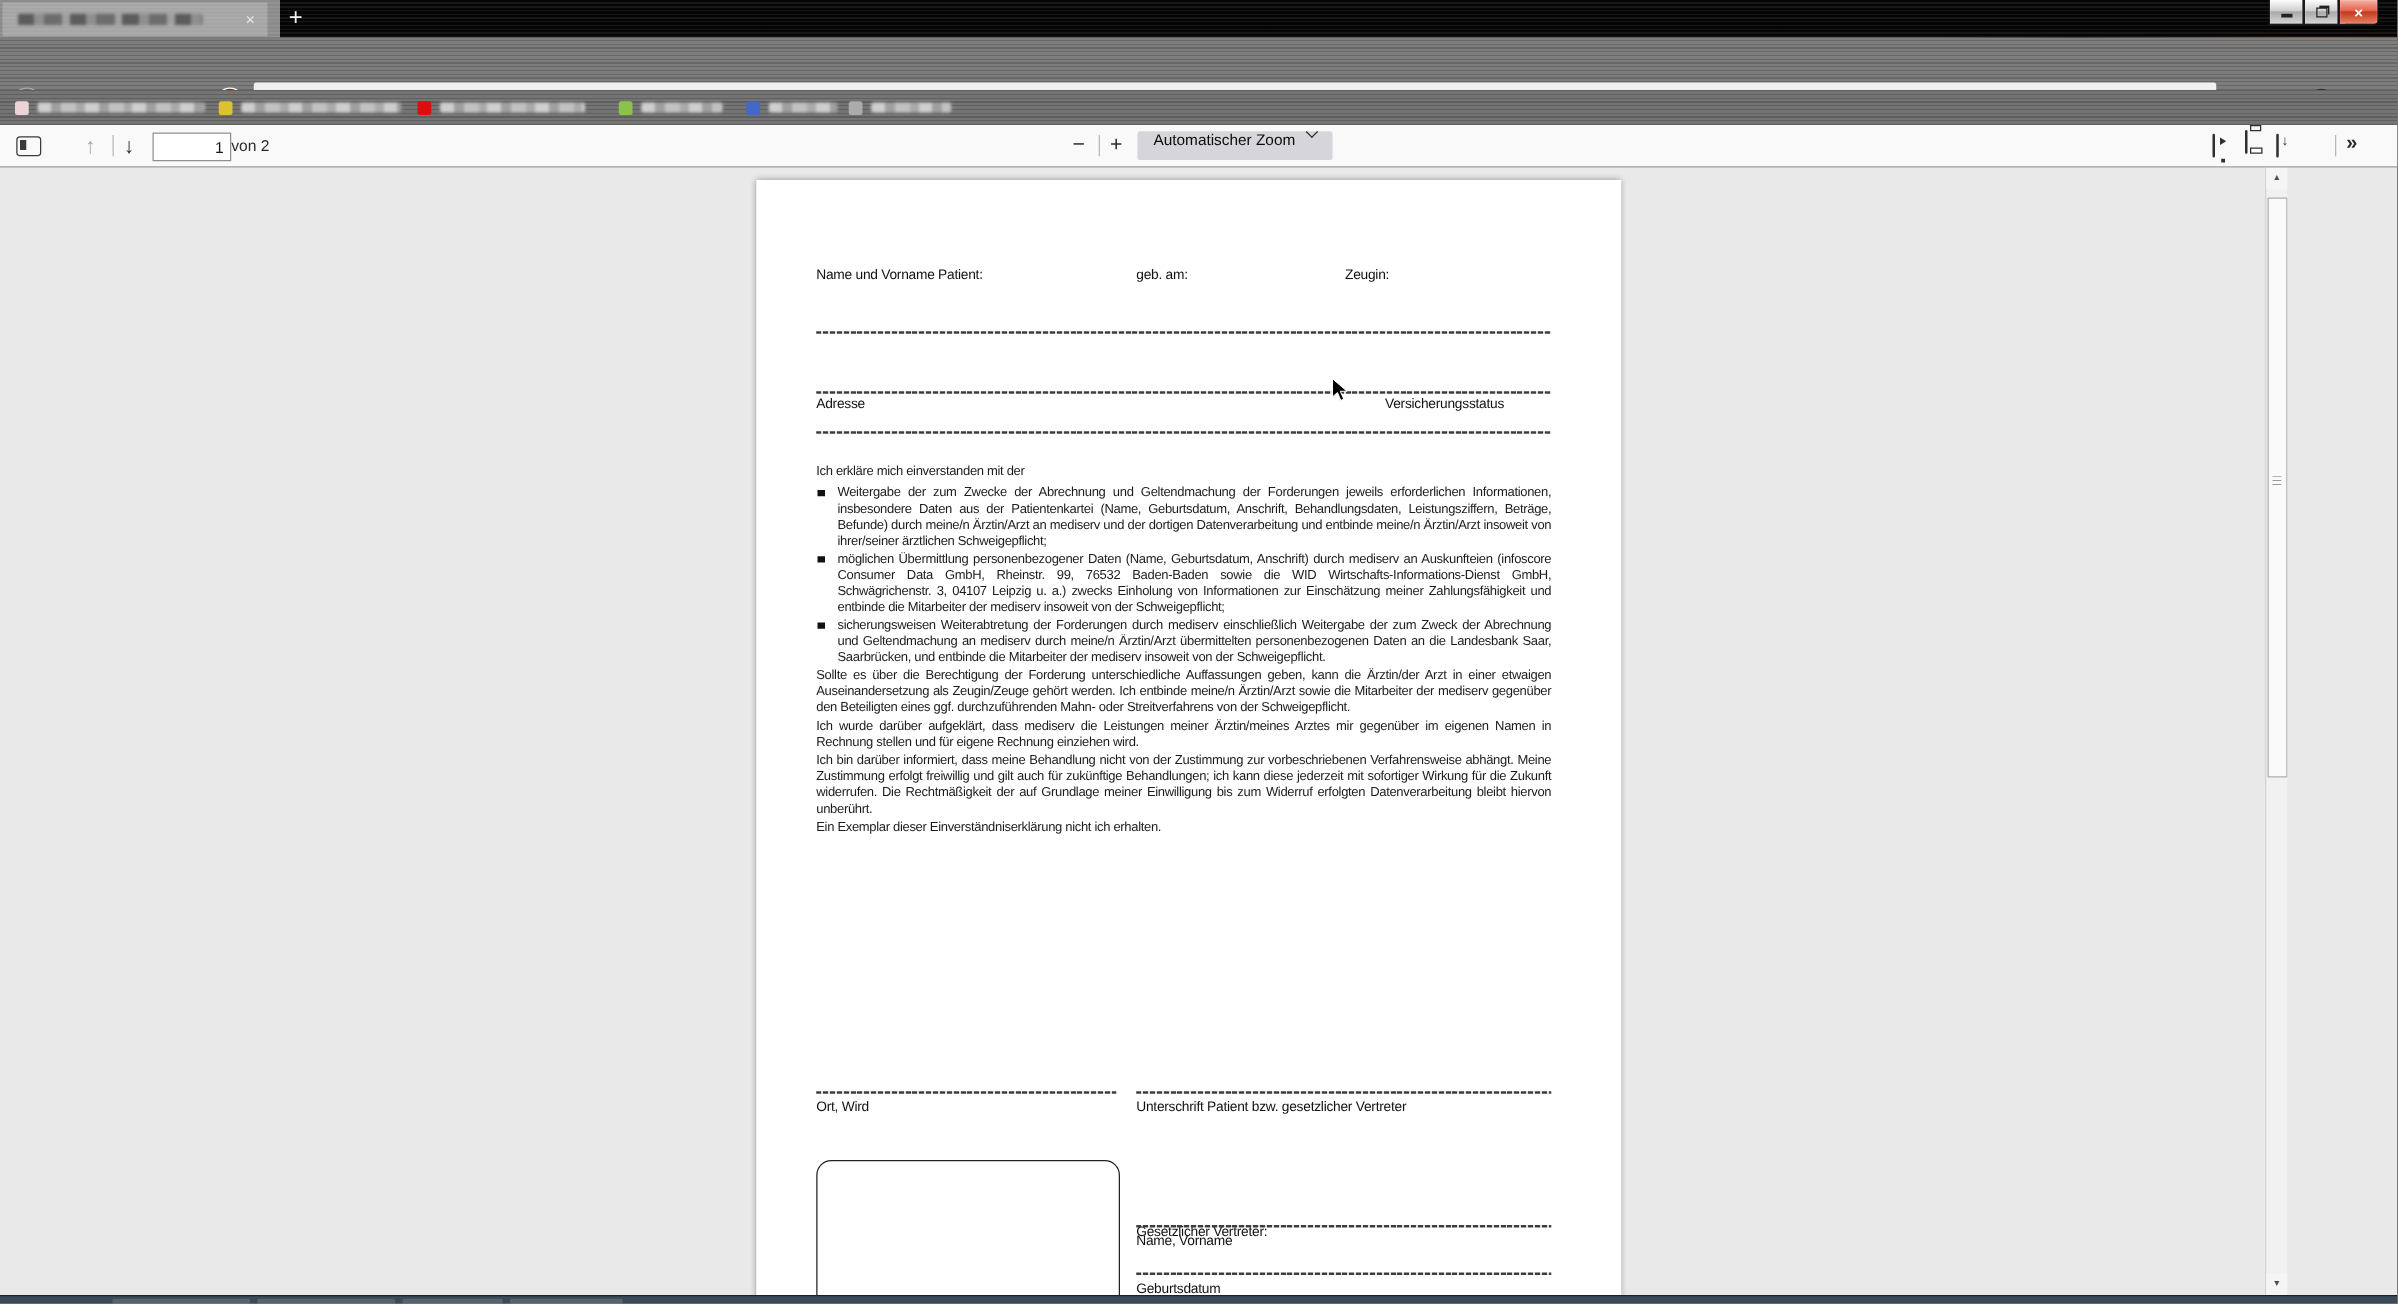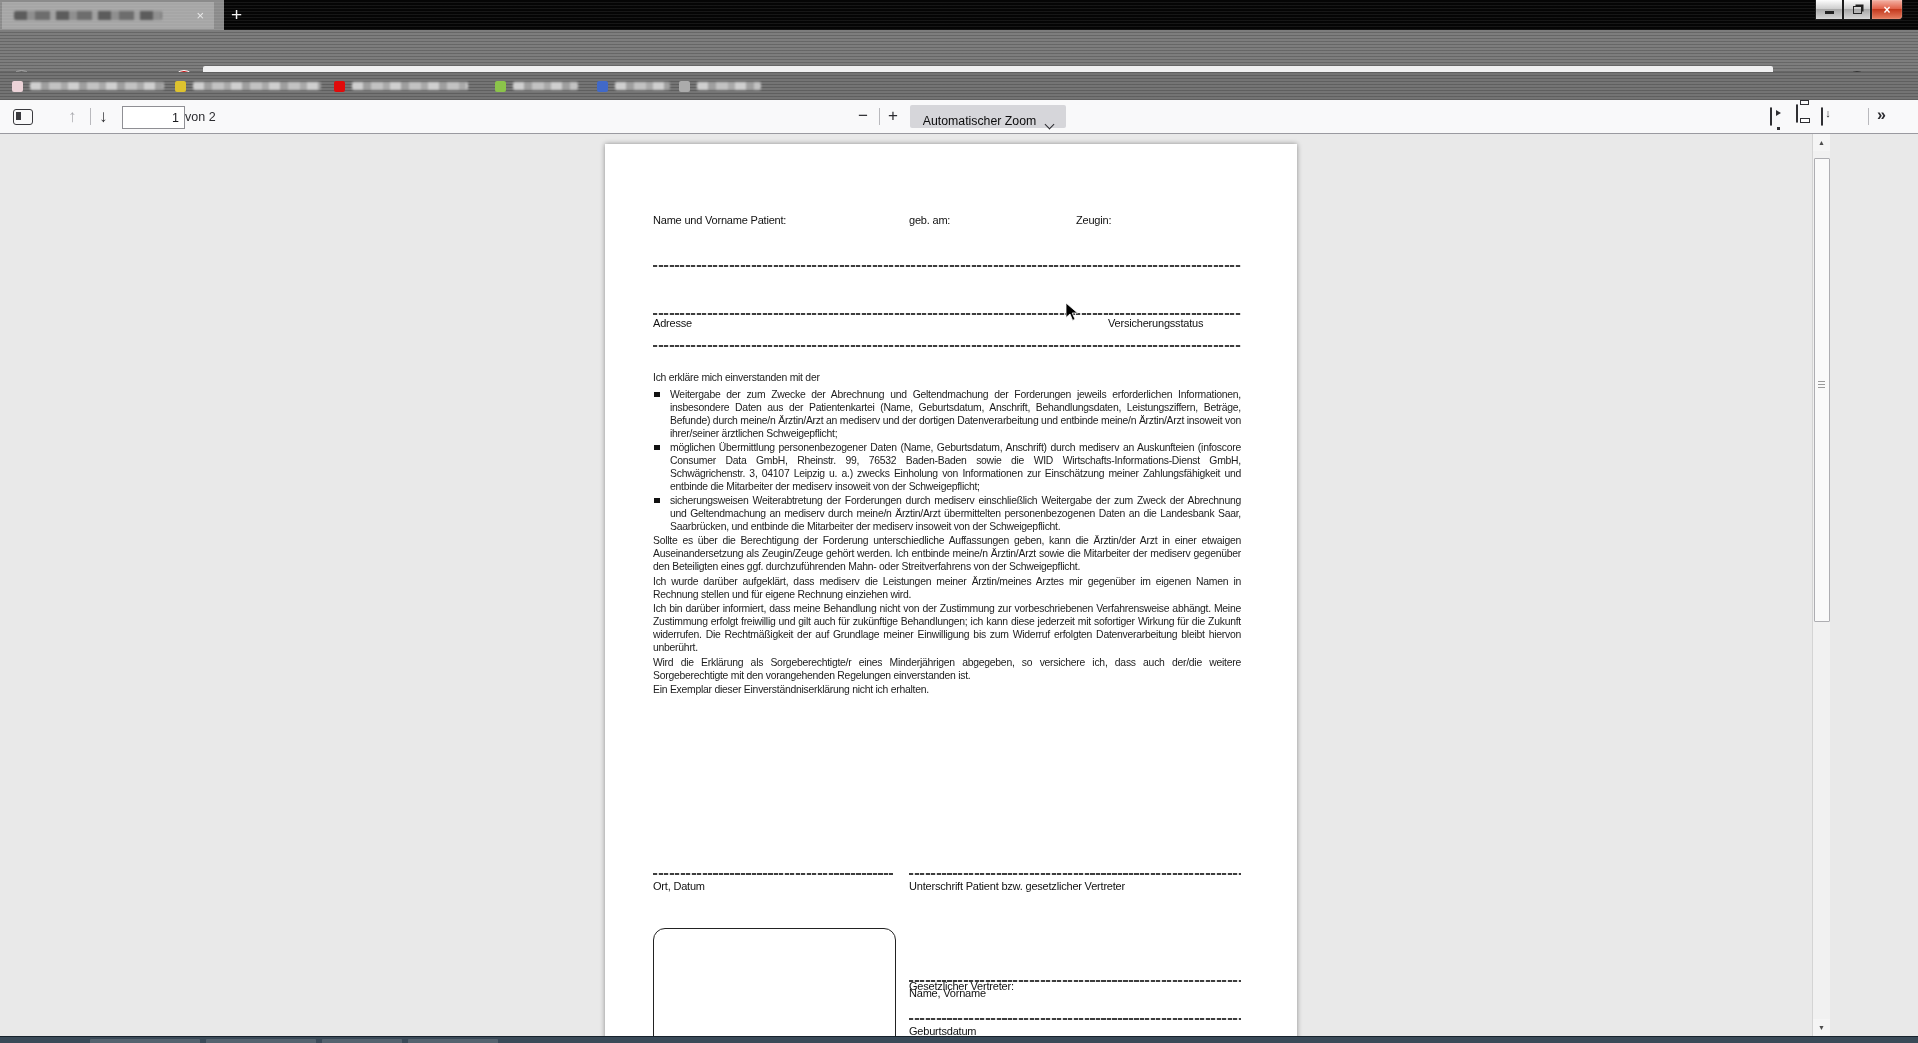--- a/index.html
+++ b/index.html
@@ -86,21 +86,21 @@
     border-bottom:1px solid #9a9aa0;z-index:5;}
   .ptb-sep{position:absolute;top:8px;width:1px;height:17px;background:#b9b9bd;}
   .pdf-sidebar-toggle{position:absolute;left:13px;top:9px;width:18px;height:14px;border:1.8px solid #3a3a3e;border-radius:3px;}
   .pdf-sidebar-toggle::before{content:"";position:absolute;left:1.5px;top:1.5px;width:5px;height:8px;background:#3a3a3e;}
   .ptb-glyph{position:absolute;color:#2c2c30;font-size:17px;line-height:17px;}
   .ptb-glyph.dim{color:#a9a9ad;}
   .pageinput{position:absolute;left:122px;top:6px;width:54px;height:19px;border:1px solid #8f8f94;background:#fff;
     font-size:12.5px;text-align:right;padding-right:5px;color:#1a1a1e;font-family:"Liberation Sans",sans-serif;}
   .ptb-label{position:absolute;color:#2c2c30;font-size:12.5px;}
   .zoomselect{position:absolute;left:910px;top:5px;width:156px;height:23px;background:#d6d6da;border-radius:2px;
-    display:flex;align-items:flex-end;justify-content:center;gap:10px;font-size:12.3px;color:#0c0c0d;}
+    display:flex;align-items:flex-start;justify-content:center;gap:10px;font-size:12.3px;color:#0c0c0d;}
   .chev{width:6px;height:6px;border-right:1.6px solid #2c2c30;border-bottom:1.6px solid #2c2c30;transform:rotate(45deg);margin-top:-3px;}
   .ptb-icon{position:absolute;top:8px;}
   .present{width:16px;height:12px;border:1.8px solid #2f2f33;border-radius:1px;position:relative;}
   .present::before{content:"";position:absolute;left:4.5px;top:2px;width:0;height:0;border-left:5px solid #2f2f33;border-top:3.5px solid transparent;border-bottom:3.5px solid transparent;}
   .present::after{content:"";position:absolute;left:5.5px;bottom:-4.5px;width:3px;height:3px;background:#2f2f33;}
   .printer{width:16px;height:9px;border:1.8px solid #2f2f33;border-radius:2px;position:relative;margin-top:4px;}
   .printer::before{content:"";position:absolute;left:2.5px;top:-5px;width:7px;height:3px;border:1.6px solid #2f2f33;}
   .printer::after{content:"";position:absolute;left:2.5px;bottom:-1px;width:8px;height:3px;background:#fff;border:1.4px solid #2f2f33;}
   .download{width:15px;height:13px;border:1.8px solid #2f2f33;border-radius:2px;position:relative;}
   .download::before{content:"↓";position:absolute;left:3.2px;top:-1px;font-size:11px;font-weight:bold;color:#2f2f33;}
@@ -265,27 +265,26 @@
       <div class="dashline" style="left:48px;top:201px;width:588px"></div>
 
       <div class="docbody">
         <div class="docintro">Ich erkläre mich einverstanden mit der</div>
         <div class="bullet"><span class="sq"></span><span>Weitergabe der zum Zwecke der Abrechnung und Geltendmachung der Forderungen jeweils erforderlichen Informationen, insbesondere Daten aus der Patientenkartei (Name, Geburtsdatum, Anschrift, Behandlungsdaten, Leistungsziffern, Beträge, Befunde) durch meine/n Ärztin/Arzt an mediserv und der dortigen Datenverarbeitung und entbinde meine/n Ärztin/Arzt insoweit von ihrer/seiner ärztlichen Schweigepflicht;</span></div>
         <div class="bullet"><span class="sq"></span><span>möglichen Übermittlung personenbezogener Daten (Name, Geburtsdatum, Anschrift) durch mediserv an Auskunfteien (infoscore Consumer Data GmbH, Rheinstr. 99, 76532 Baden-Baden sowie die WID Wirtschafts-Informations-Dienst GmbH, Schwägrichenstr. 3, 04107 Leipzig u. a.) zwecks Einholung von Informationen zur Einschätzung meiner Zahlungsfähigkeit und entbinde die Mitarbeiter der mediserv insoweit von der Schweigepflicht;</span></div>
         <div class="bullet"><span class="sq"></span><span>sicherungsweisen Weiterabtretung der Forderungen durch mediserv einschließlich Weitergabe der zum Zweck der Abrechnung und Geltendmachung an mediserv durch meine/n Ärztin/Arzt übermittelten personenbezogenen Daten an die Landesbank Saar, Saarbrücken, und entbinde die Mitarbeiter der mediserv insoweit von der Schweigepflicht.</span></div>
         <div class="docpara">Sollte es über die Berechtigung der Forderung unterschiedliche Auffassungen geben, kann die Ärztin/der Arzt in einer etwaigen Auseinandersetzung als Zeugin/Zeuge gehört werden. Ich entbinde meine/n Ärztin/Arzt sowie die Mitarbeiter der mediserv gegenüber den Beteiligten eines ggf. durchzuführenden Mahn- oder Streitverfahrens von der Schweigepflicht.</div>
         <div class="docpara">Ich wurde darüber aufgeklärt, dass mediserv die Leistungen meiner Ärztin/meines Arztes mir gegenüber im eigenen Namen in Rechnung stellen und für eigene Rechnung einziehen wird.</div>
         <div class="docpara">Ich bin darüber informiert, dass meine Behandlung nicht von der Zustimmung zur vorbeschriebenen Verfahrensweise abhängt. Meine Zustimmung erfolgt freiwillig und gilt auch für zukünftige Behandlungen; ich kann diese jederzeit mit sofortiger Wirkung für die Zukunft widerrufen. Die Rechtmäßigkeit der auf Grundlage meiner Einwilligung bis zum Widerruf erfolgten Datenverarbeitung bleibt hiervon unberührt.</div>
-        <div class="docpara">Wird die Erklärung als Sorgeberechtigte/r eines Minderjährigen abgegeben, so versichere ich, dass auch der/die weitere Sorgeberechtigte mit den vorangehenden Regelungen einverstanden ist.</div>
         <div class="docpara">Ein Exemplar dieser Einverständniserklärung nicht ich erhalten.</div>
       </div>
 
       <div class="dashline" style="left:48px;top:729px;width:240px"></div>
       <div class="dashline" style="left:304px;top:729px;width:332px"></div>
-      <span class="dlabel" style="left:48px;top:736px">Ort, Datum</span>
+      <span class="dlabel" style="left:48px;top:736px">Ort, Wird</span>
       <span class="dlabel" style="left:304px;top:736px">Unterschrift Patient bzw. gesetzlicher Vertreter</span>
 
       <div class="sigbox"></div>
       <span class="dlabel" style="left:304px;top:836px">Gesetzlicher Vertreter:</span>
       <div class="dashline" style="left:304px;top:836px;width:332px"></div>
       <span class="dlabel" style="left:304px;top:843px">Name, Vorname</span>
       <div class="dashline" style="left:304px;top:874px;width:332px"></div>
       <span class="dlabel" style="left:304px;top:881px">Geburtsdatum</span>
     </div>
 

